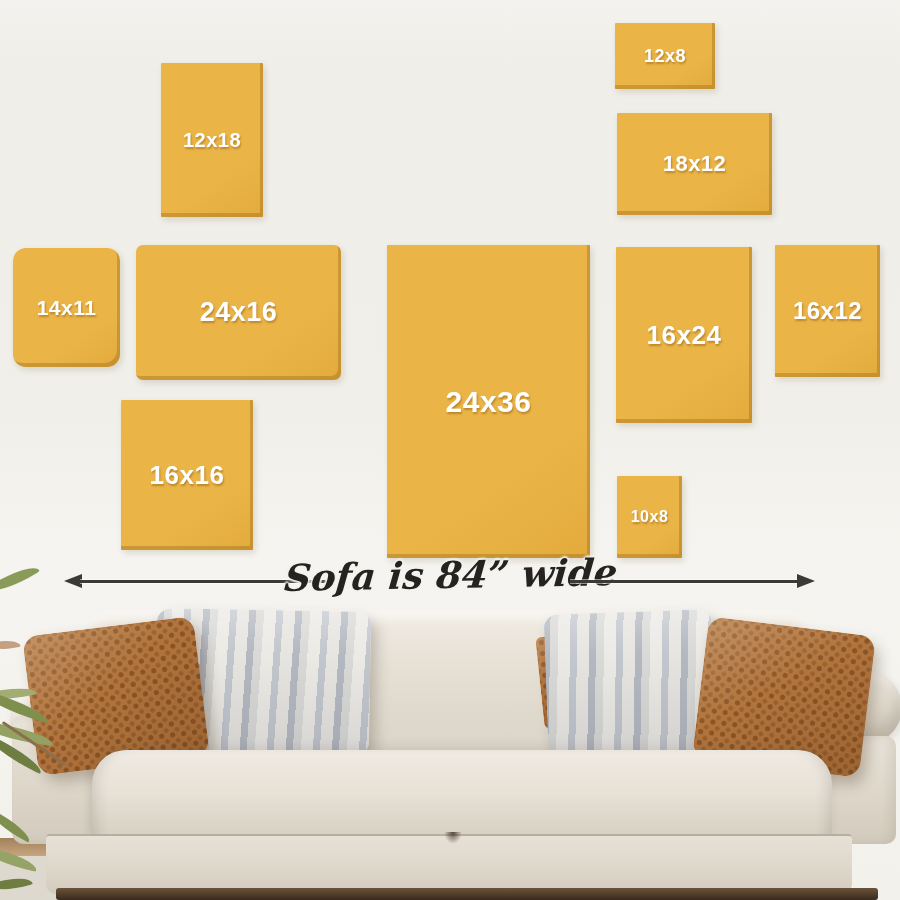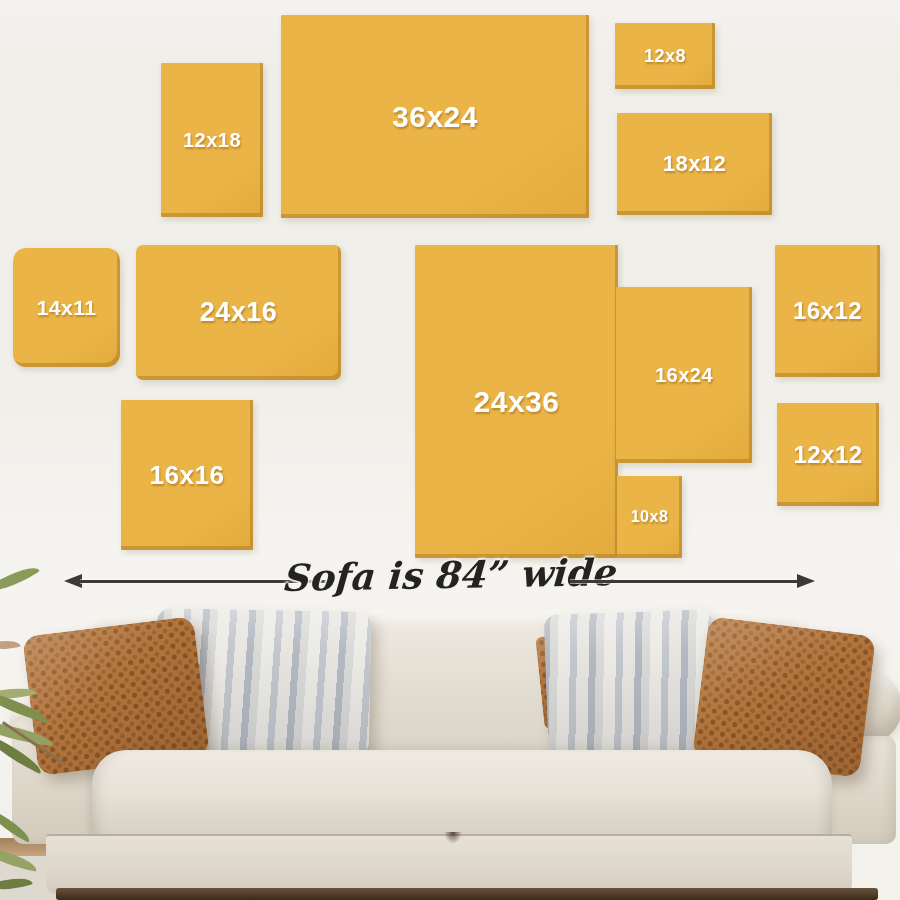--- a/index.html
+++ b/index.html
@@ -95,30 +95,28 @@
 
 <div class="stage">
 
   <div class="layer" style="z-index:0;"></div>
 
   <div class="sofa-part floor-strip" style="z-index:1;"></div>
   <div class="sofa-part floor-left" style="z-index:1;"></div>
 
   <div class="layer" style="z-index:2;">
       <div class="frame" style="left: 161px; top: 63px; width: 102px; height: 154px; font-size: 20px;">12x18</div>
-      <div class="frame" style="left: 281px; top: 15px; width: 308px; height: 203px; font-size: 30px;">36x24</div>
       <div class="frame" style="left: 615px; top: 23px; width: 100px; height: 66px; font-size: 18px; text-align: right;">12x8</div>
       <div class="frame" style="left: 617px; top: 113px; width: 155px; height: 102px; font-size: 22px;">18x12</div>
       <div class="frame" style="left: 13px; top: 248px; width: 107px; height: 119px; font-size: 21px; border-radius: 13px;">14x11</div>
       <div class="frame" style="left: 136px; top: 245px; width: 205px; height: 135px; font-size: 27px; border-radius: 7px;">24x16</div>
-      <div class="frame" style="left: 387px; top: 245px; width: 203px; height: 313px; font-size: 30px; margin-left: 28px;">24x36</div>
-      <div class="frame" style="left: 616px; top: 247px; width: 136px; height: 176px; font-size: 20px; margin-top: 40px;">16x24</div>
+      <div class="frame" style="left: 387px; top: 245px; width: 203px; height: 313px; font-size: 30px;">24x36</div>
+      <div class="frame" style="left: 616px; top: 247px; width: 136px; height: 176px; font-size: 26px;">16x24</div>
       <div class="frame" style="left: 775px; top: 245px; width: 105px; height: 132px; font-size: 24px;">16x12</div>
       <div class="frame" style="left: 121px; top: 400px; width: 132px; height: 150px; font-size: 26px;">16x16</div>
-      <div class="frame" style="left: 777px; top: 403px; width: 102px; height: 103px; font-size: 24px;">12x12</div>
       <div class="frame" style="left: 617px; top: 476px; width: 65px; height: 82px; font-size: 16px;">10x8</div>
     </div>
 
   <div class="layer" style="z-index:3;">
     <span class="dim-arrowhead left"></span>
     <span class="dim-line" style="left:80px;width:254px;"></span>
     <span class="dim-text">Sofa is 84” wide</span>
     <span class="dim-line" style="left:570px;width:230px;"></span>
     <span class="dim-arrowhead right"></span>
   </div>

